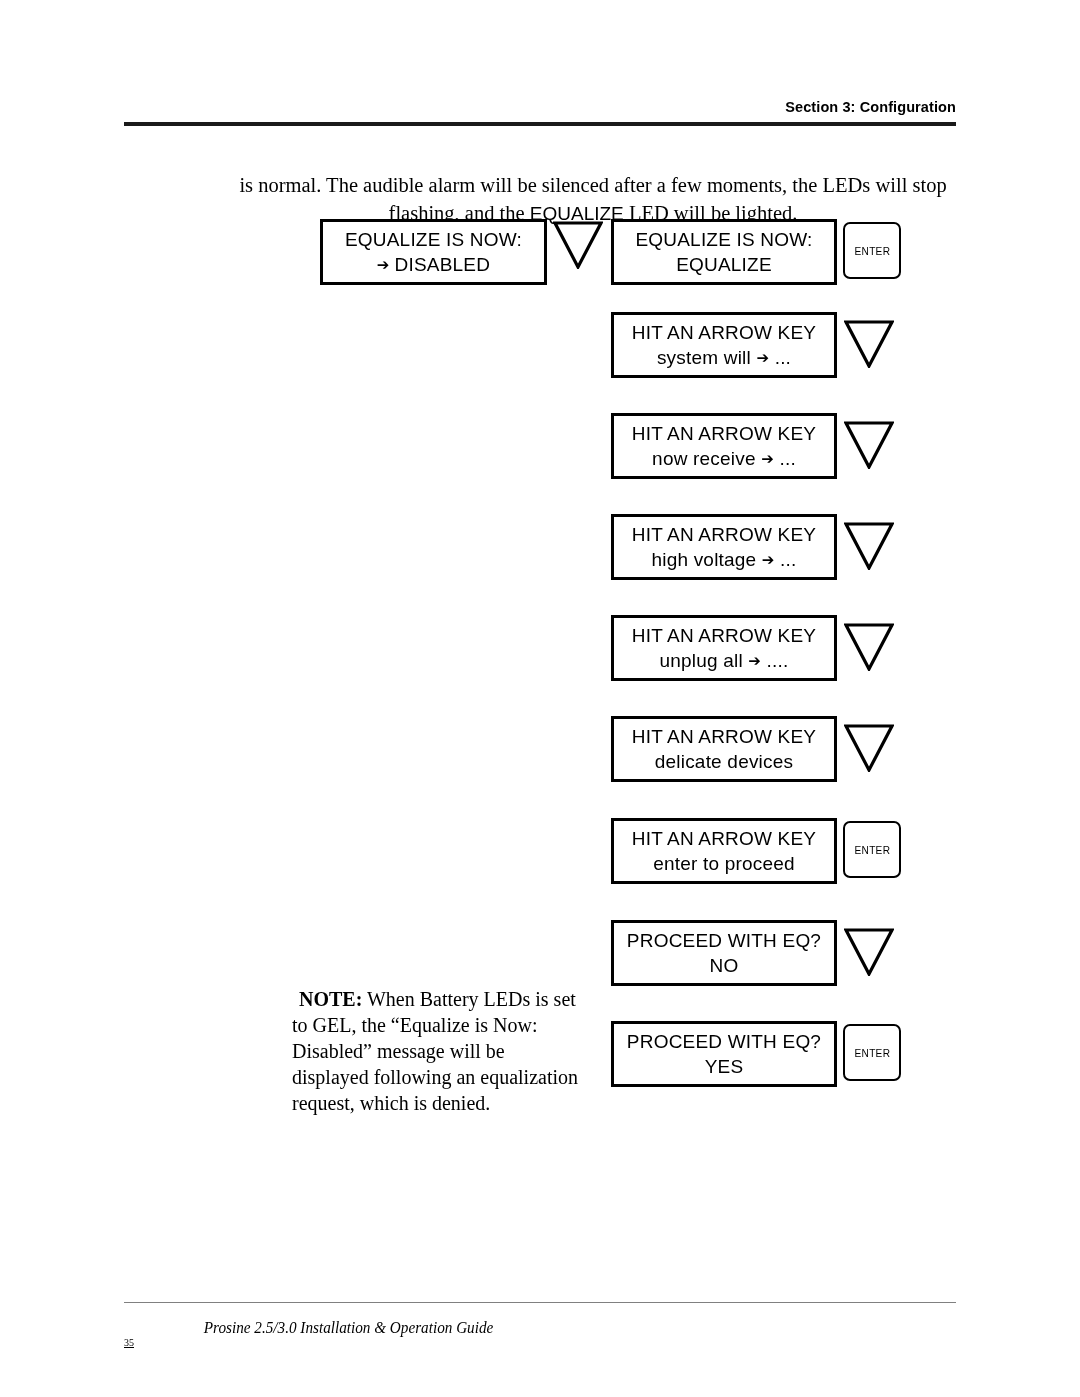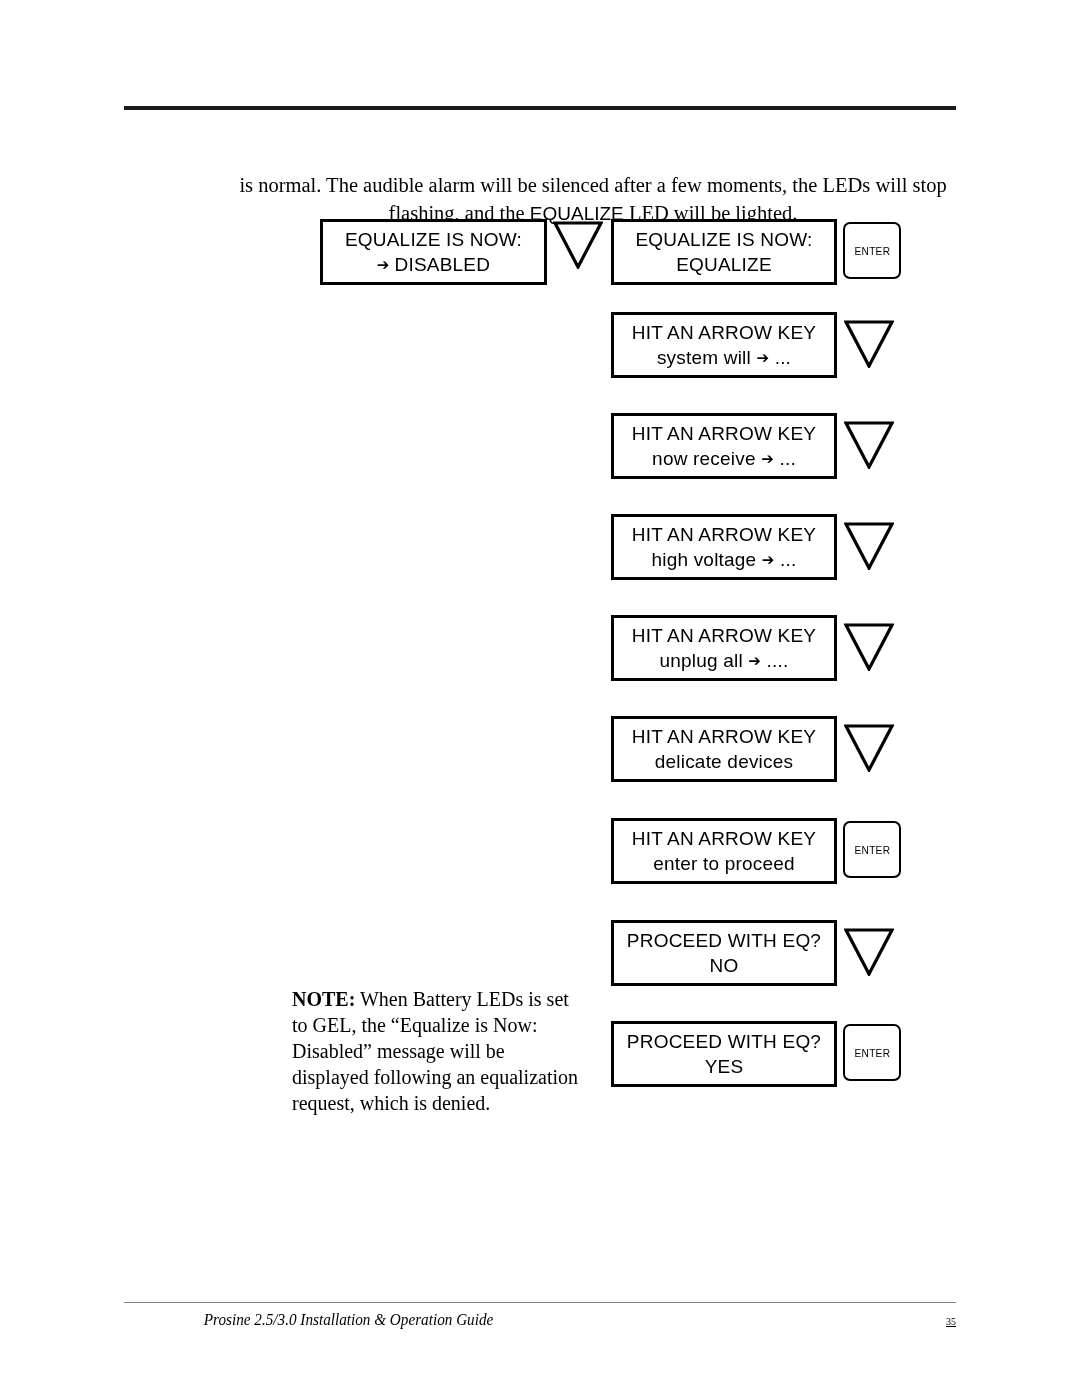--- a/index.html
+++ b/index.html
@@ -113,48 +113,50 @@
 
   
   #note-block {
     position: absolute;
     left: 292px;
     top: 966px;
     width: 290px;
     font-size: 20px;
     line-height: 26px;
   }
-  #note-label { font-weight: bold; }
+  #note-label { font-weight: bold; margin-left: 7px; }
 
   
   #footer-section {
     position: absolute;
     left: 124px;
     top: 1302px;
     width: 832px;
   }
   #footer-rule {
     border-top: 1.5px solid #808080;
     width: 832px;
   }
   #footer-row {
-    margin-top: 8px;
+    margin-top: 16px;
     display: flex;
     justify-content: space-between;
     align-items: baseline;
     font-style: italic;
     font-size: 16px;
+    flex-direction: column;
   }
   #footer-left { padding-left: 84px; transform: scaleX(0.95); transform-origin: left; }
   #footer-page { font-style: normal; font-size: 10px; text-decoration: underline; }
 </style>
 </head>
 <body>
 
 <div id="header-section">
+  <div id="header-title">Section 3: Configuration</div>
   <div id="header-rule"></div>
 </div>
 
 <p id="intro-paragraph"><span>is normal. The audible alarm will be silenced after a few moments, the LEDs will stop flashing, and the </span><span class="sans-inline">EQUALIZE</span><span> LED will be lighted.</span></p>
 
 <div id="flow-diagram">
     <div class="lcd-box" style="left: 320px; top: 219px; width: 227px; height: 66px;">
       <div class="lcd-line1">EQUALIZE IS NOW:</div>
       <div class="lcd-line2"><span class="arrow-glyph">➔ </span>DISABLED</div>
     </div>

